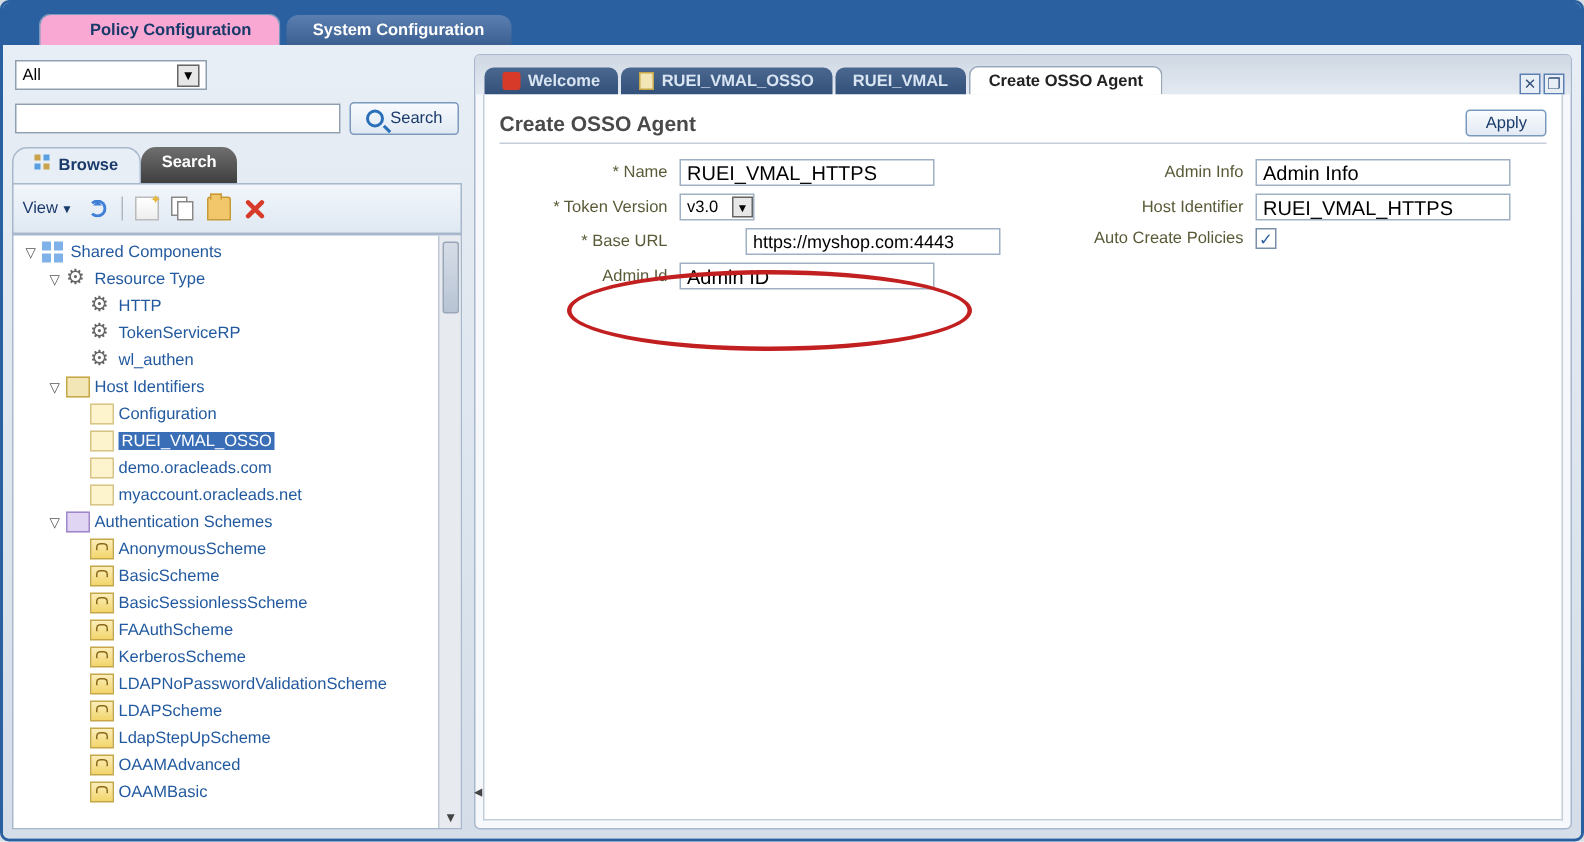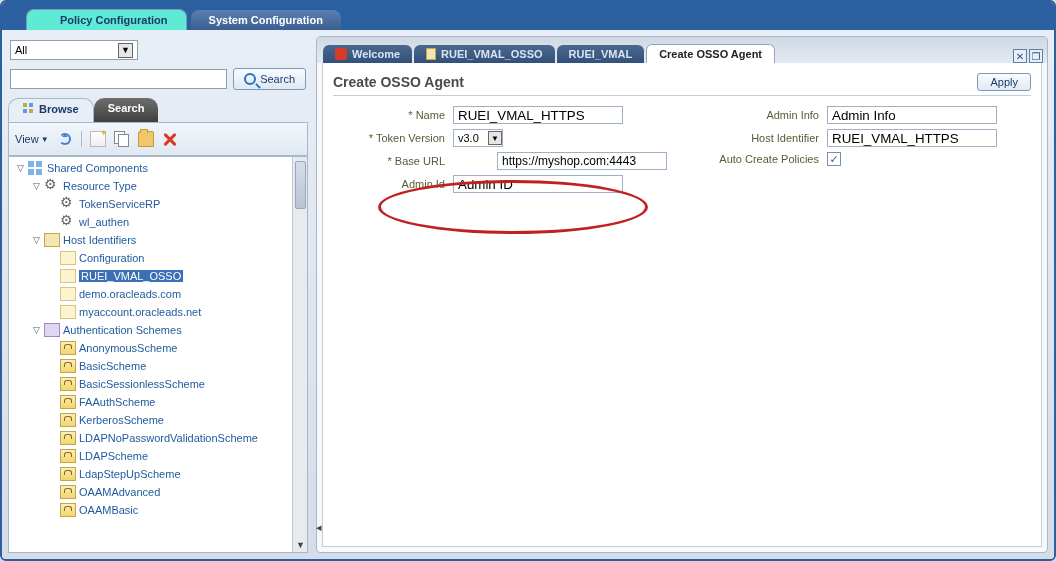--- a/index.html
+++ b/index.html
@@ -24,21 +24,21 @@
     background: #2a5fa0;
   }
   .top-tab {
     padding: 4px 18px;
     border-radius: 8px 8px 0 0;
     margin-right: 4px;
     font-weight: bold;
     font-size: 11px;
     cursor: pointer;
   }
-  .top-tab.active { background: #5eead4; color: #1a3a6a; border: 1px solid #7a99bd; border-bottom: none; padding-left: 33px; }
+  .top-tab.active { background: #f9a8d4; color: #1a3a6a; border: 1px solid #7a99bd; border-bottom: none; padding-left: 33px; }
   .top-tab.inactive { background: linear-gradient(#5a7fb0,#3a5f90); color: #fff; }
   
   .layout {
     display: flex;
     height: calc(100% - 28px);
     background: linear-gradient(#e8eef5,#d4dde8);
     padding: 6px;
     gap: 8px;
   }
   .left-panel {
@@ -198,21 +198,21 @@
     position:relative;
     overflow:hidden;
   }
   .heading-row{display:flex;align-items:center;justify-content:space-between;border-bottom:1px solid #c4ced9;padding-bottom:4px;}
   .heading-row h2{margin:0;font-size:14px;color:#4a4a4a;font-weight:bold;}
   .apply-btn{
     background:linear-gradient(#f9fbfe,#e2eaf4);
     border:1px solid #7a99bd;border-radius:3px;
     padding:2px 12px;color:#1a3a6a;cursor:pointer;
   }
-  .form-cols{display:flex;gap:40px;margin-top:10px;}
+  .form-cols{display:flex;gap:50px;margin-top:10px;}
   .form-col{display:flex;flex-direction:column;gap:5px;}
   .form-row{display:flex;align-items:center;}
   .label{width:120px;text-align:right;padding-right:8px;color:#5a5a38;}
   .label .req{color:#5a5a38;}
   .input{width:170px;height:18px;border:1px solid #9fb0c4;background:#fff;padding:0 4px;}
   .small-sel{width:50px;height:18px;border:1px solid #9fb0c4;display:inline-flex;align-items:center;justify-content:space-between;padding-left:4px;}
   .small-sel .sa{width:14px;height:14px;border:1px solid #666;background:#e7e7e7;display:inline-flex;align-items:center;justify-content:center;font-size:8px;}
   .chk{width:14px;height:14px;border:1px solid #7a8fa8;background:#fff;display:inline-flex;align-items:center;justify-content:center;font-size:11px;color:#2a5fa0;}
   .circle-callout{
     position:absolute;
@@ -276,20 +276,25 @@
             <span class="lbl">Shared Components</span>
           </div>
           <div class="tree-node" style="--d: 1;">
             <span class="exp">▽</span>
             <span class="nic nic-gear"></span>
             <span class="lbl">Resource Type</span>
           </div>
           <div class="tree-node" style="--d: 2;">
             <span class="exp"></span>
             <span class="nic nic-gear"></span>
+            <span class="lbl">HTTP</span>
+          </div>
+          <div class="tree-node" style="--d: 2;">
+            <span class="exp"></span>
+            <span class="nic nic-gear"></span>
             <span class="lbl">TokenServiceRP</span>
           </div>
           <div class="tree-node" style="--d: 2;">
             <span class="exp"></span>
             <span class="nic nic-gear"></span>
             <span class="lbl">wl_authen</span>
           </div>
           <div class="tree-node" style="--d: 1;">
             <span class="exp">▽</span>
             <span class="nic nic-host"></span>

